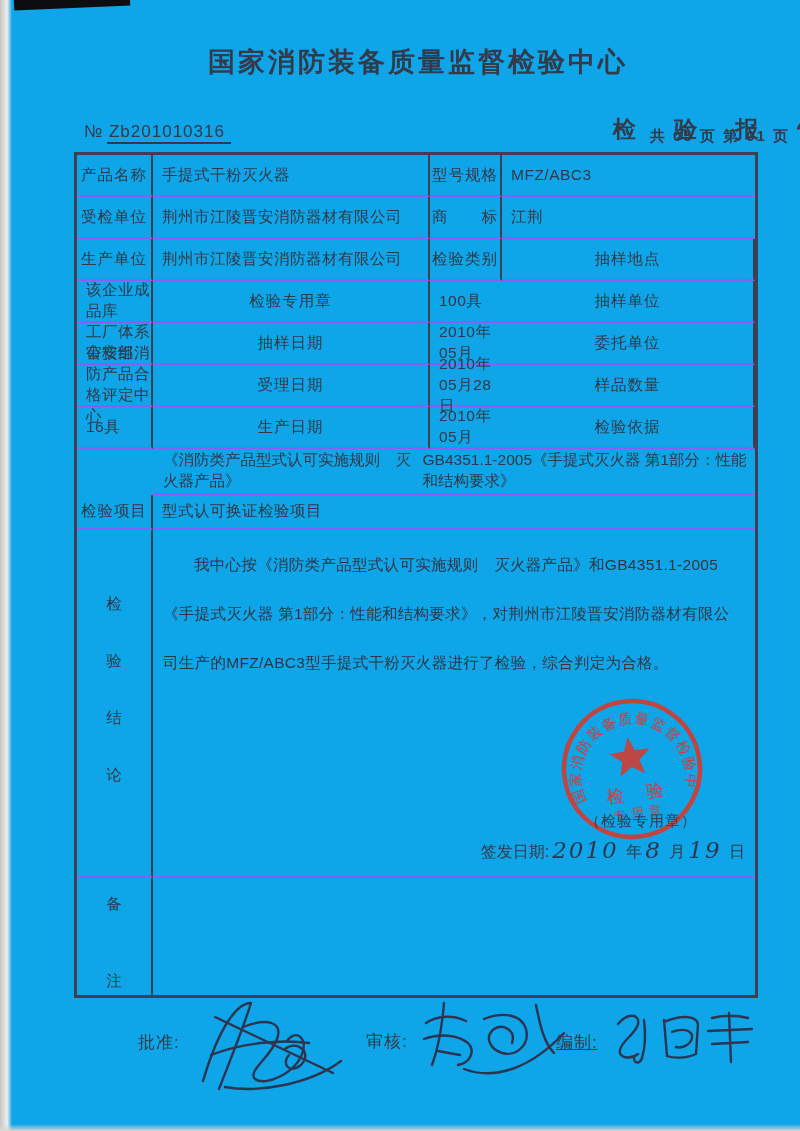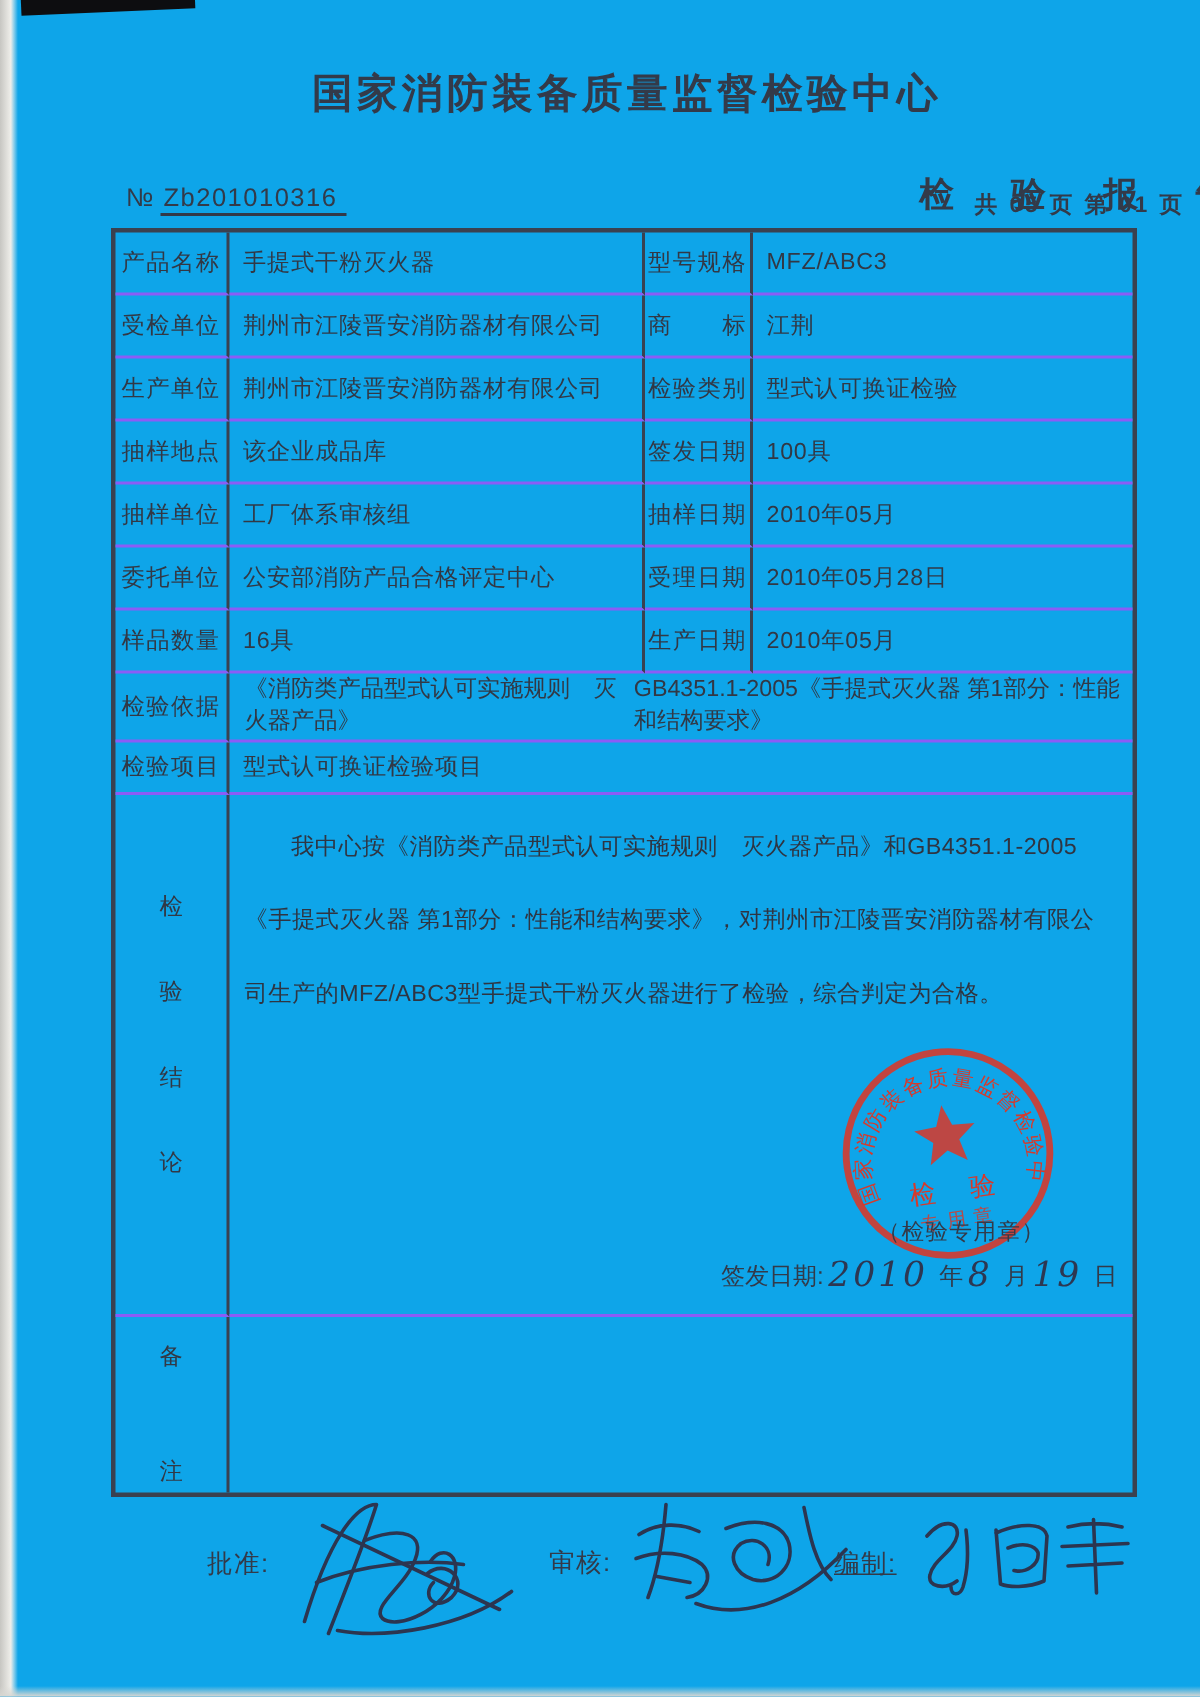--- a/index.html
+++ b/index.html
@@ -84,25 +84,24 @@
     <div class="cell val bb">MFZ/ABC3</div>
 
     <div class="cell lab bb br">受检单位</div>
     <div class="cell val bb br">荆州市江陵晋安消防器材有限公司</div>
     <div class="cell lab bb br">商　　标</div>
     <div class="cell val bb">江荆</div>
 
     <div class="cell lab bb br">生产单位</div>
     <div class="cell val bb br">荆州市江陵晋安消防器材有限公司</div>
     <div class="cell lab bb br">检验类别</div>
-    <div class="cell val bb">型式认可换证检验</div>
 
     <div class="cell lab bb br">抽样地点</div>
     <div class="cell val bb br">该企业成品库</div>
-    <div class="cell lab bb br">签发日期</div>
+    <div class="cell lab bb br">检验专用章</div>
     <div class="cell val bb">100具</div>
 
     <div class="cell lab bb br">抽样单位</div>
     <div class="cell val bb br">工厂体系审核组</div>
     <div class="cell lab bb br">抽样日期</div>
     <div class="cell val bb">2010年05月</div>
 
     <div class="cell lab bb br">委托单位</div>
     <div class="cell val bb br">公安部消防产品合格评定中心</div>
     <div class="cell lab bb br">受理日期</div>

